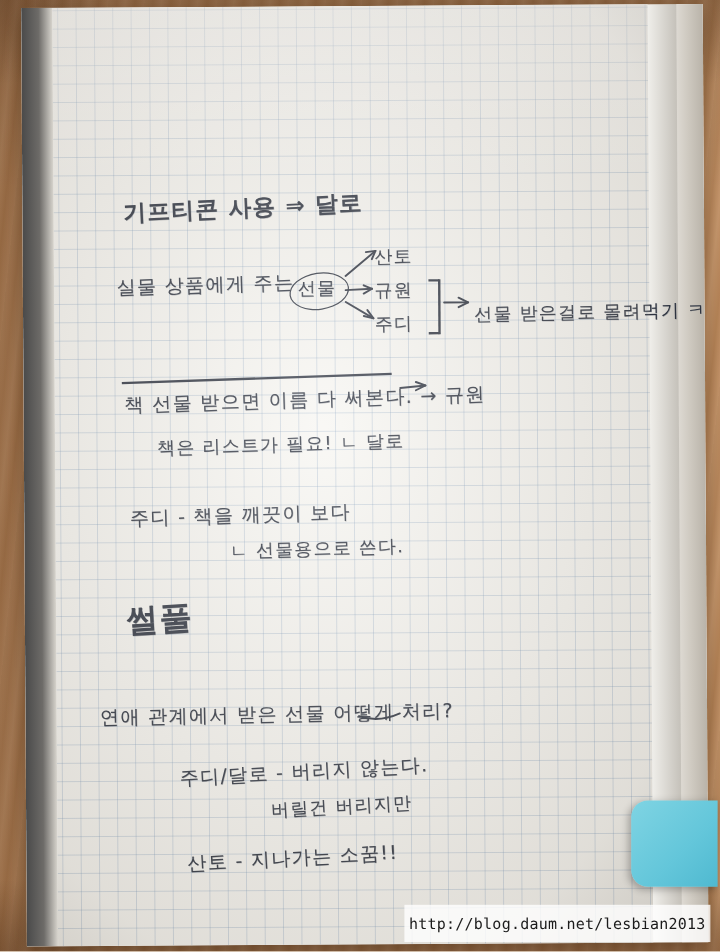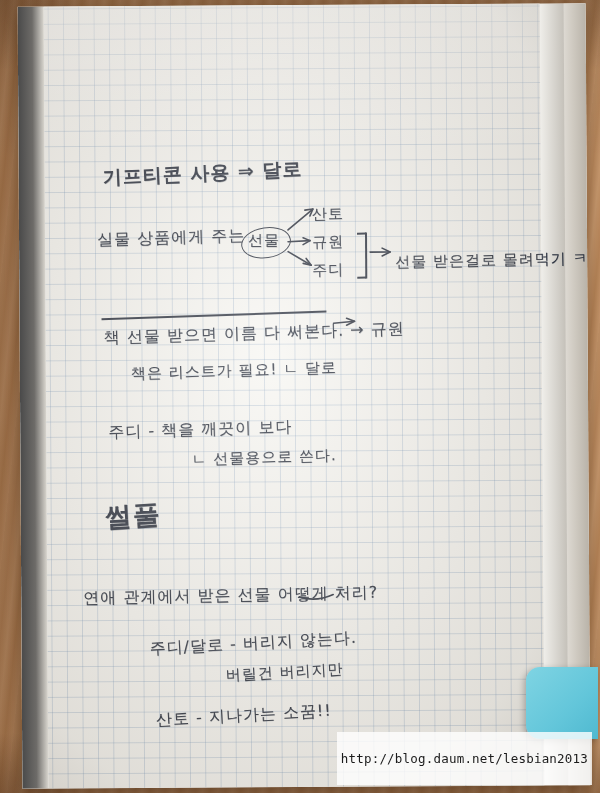--- a/index.html
+++ b/index.html
@@ -174,21 +174,21 @@
 
   
   .watermark {
     position: absolute;
     right: 8px;
     bottom: 8px;
     font-family: "DejaVu Sans Mono", monospace;
     font-size: 12.5px;
     color: #1b1b1b;
     background: rgba(255,255,255,0.80);
-    padding: 19px 4px;
+    padding: 8px 4px;
     letter-spacing: 0.2px;
     margin-top: 16px;
   }
 </style>
 </head>
 <body>
 
 <div id="photo">
 
   <div class="desk"></div>

